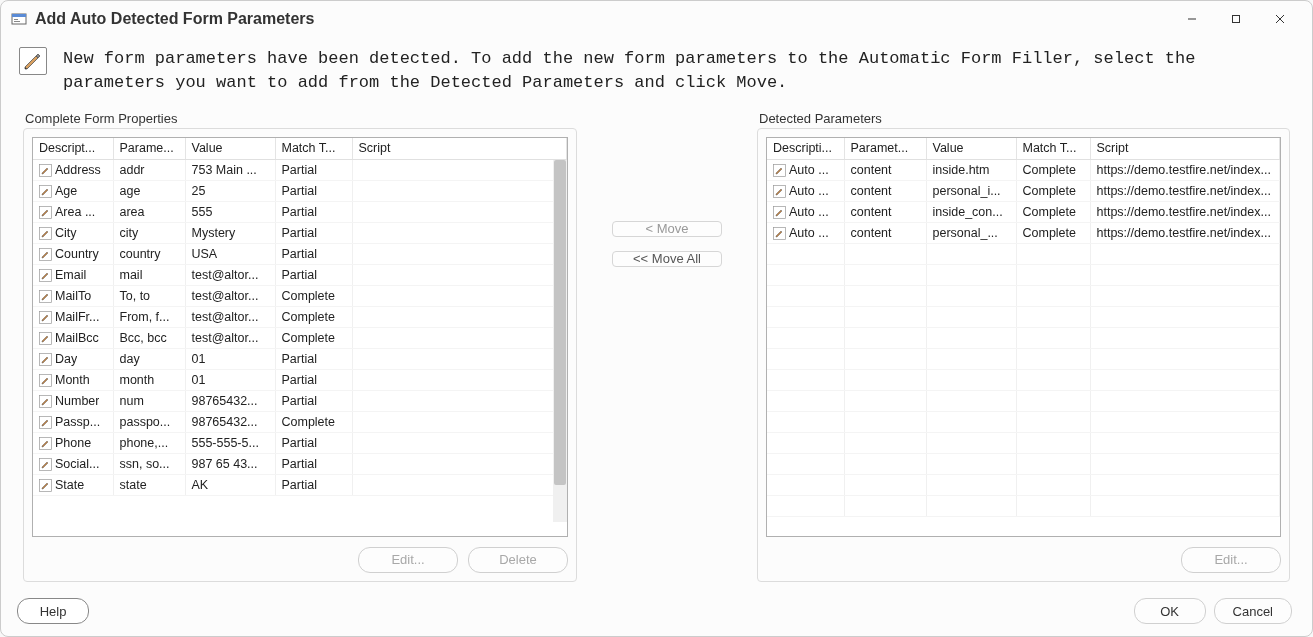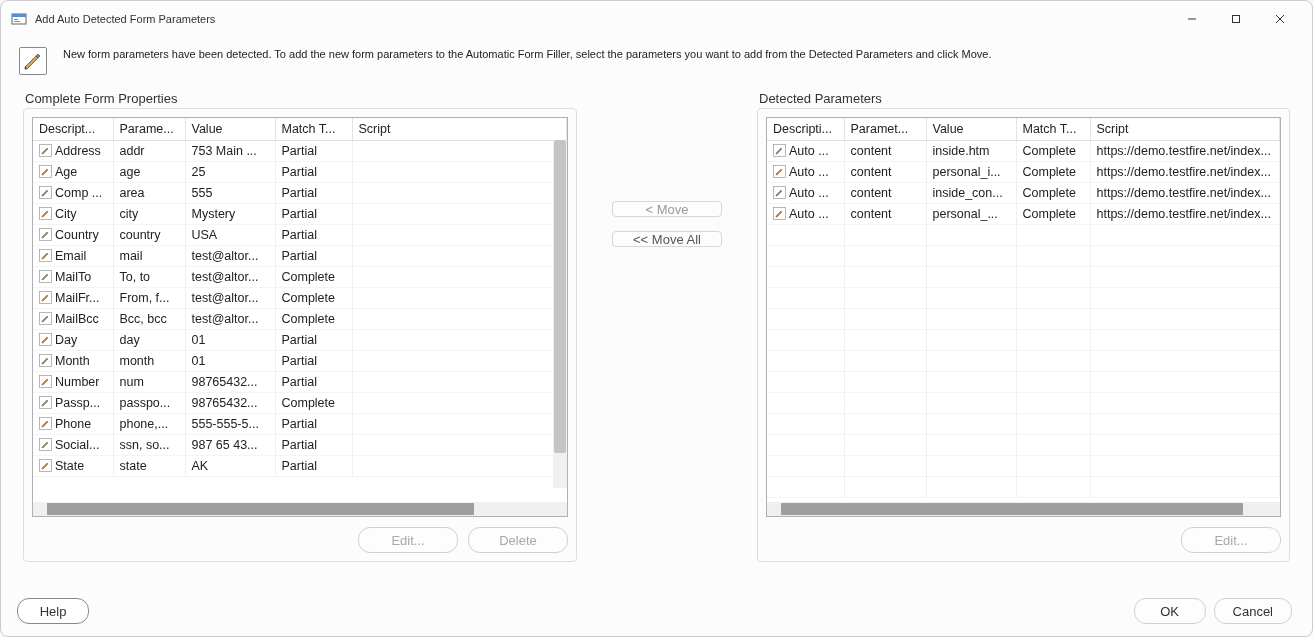--- a/index.html
+++ b/index.html
@@ -1,33 +1,33 @@
 <!DOCTYPE html>
 <html><head>
   <meta charset="utf-8">
   <style>
     * { box-sizing: border-box; }
     body { margin: 0; font-family: 'Segoe UI', Tahoma, sans-serif; font-size: 12.5px; background: #f8f8f8; color: #222; }
     .window { width: 1313px; height: 637px; background: #fcfcfc; border: 1px solid #ccc; border-radius: 8px; position: relative; display: flex; flex-direction: column; overflow: hidden; }
     .titlebar { display: flex; align-items: center; height: 36px; padding: 0 10px; }
     .title-icon { width: 16px; height: 16px; margin-right: 8px; display: inline-flex; }
-    .title-text { font-size: 11px; color: #333; }
+    .title-text { font-size: 16px; color: #333; font-weight: bold; }
     .win-controls { margin-left: auto; display: flex; }
     .win-btn { width: 44px; height: 28px; display: flex; align-items: center; justify-content: center; color: #444; border-radius: 4px; cursor: default;}
     .instr-row { display: flex; align-items: flex-start; padding: 10px 20px 16px 18px; gap: 16px; }
     .instr-icon { width: 28px; height: 28px; border: 1px solid #888; border-radius: 2px; display:flex; align-items:center; justify-content:center; flex-shrink:0; background:#fff;}
-    .instr-text { font-size: 11px; color: #222; line-height: 1.4; }
+    .instr-text { font-size: 17px; color: #222; line-height: 1.4; font-family: Liberation Mono, monospace; }
     .content { flex: 1; display: flex; padding: 0 22px 10px 22px; gap: 10px; }
     .panel { display: flex; flex-direction: column; }
     .panel-left { width: 554px; }
     .panel-center { flex: 0 0 auto; display:flex; flex-direction:column; justify-content:flex-start; align-items:center; padding-top: 110px; gap: 14px; width: 160px;}
     .panel-right { flex: 1; }
     .group-label { font-size: 13px; color: #333; margin-bottom: 2px; padding-left: 2px; }
     .groupbox { border: 1px solid #dcdcdc; border-radius: 4px; padding: 8px; display:flex; flex-direction:column; }
-    .table-wrap { border: 1px solid #b0b0b0; height: 400px; display:flex; flex-direction:column; background:#fff; position:relative; }
+    .table-wrap { border: 1px solid #b0b0b0; height: 400px; display:flex; flex-direction:row; background:#fff; position:relative; }
     .table-scroll { overflow: hidden; flex:1; position:relative;}
     table { border-collapse: collapse; width: 100%; table-layout: fixed;}
     th { text-align: left; font-weight: normal; padding: 3px 6px; border-right: 1px solid #e4e4e4; border-bottom: 1px solid #e0e0e0; background: #fff; white-space: nowrap; overflow: hidden; text-overflow: ellipsis; height: 22px;}
     td { padding: 2px 6px; border-right: 1px solid #f0f0f0; border-bottom: 1px solid #f4f4f4; white-space: nowrap; overflow: hidden; text-overflow: ellipsis; height: 21px;}
     .col-desc { width: 80px;}
     .col-param { width: 72px;}
     .col-value { width: 90px;}
     .col-match { width: 77px;}
     .col-script { width: auto;}
     .r-col-desc { width: 77px;}
@@ -152,21 +152,21 @@
                   </tr>
                   <tr>
                     <td class="col-desc">
                       <div class="desc-cell">
                         <span class="edit-icon">
                           <svg viewBox="0 0 13 13">
                             <rect x="0.5" y="0.5" width="12" height="12" fill="#fff" stroke="#999" stroke-width="0.7"></rect>
                             <path d="M3 9 L8 4 L9 5 L4 10 L3 10 Z" fill="#c08040" stroke="#666" stroke-width="0.5"></path>
                           </svg>
                         </span>
-                        <span class="desc-text">Comp ...</span>
+                        <span class="desc-text">Area ...</span>
                       </div>
                     </td>
                     <td class="col-param">area</td>
                     <td class="col-value">555</td>
                     <td class="col-match">Partial</td>
                     <td class="col-script"></td>
                   </tr>
                   <tr>
                     <td class="col-desc">
                       <div class="desc-cell">

